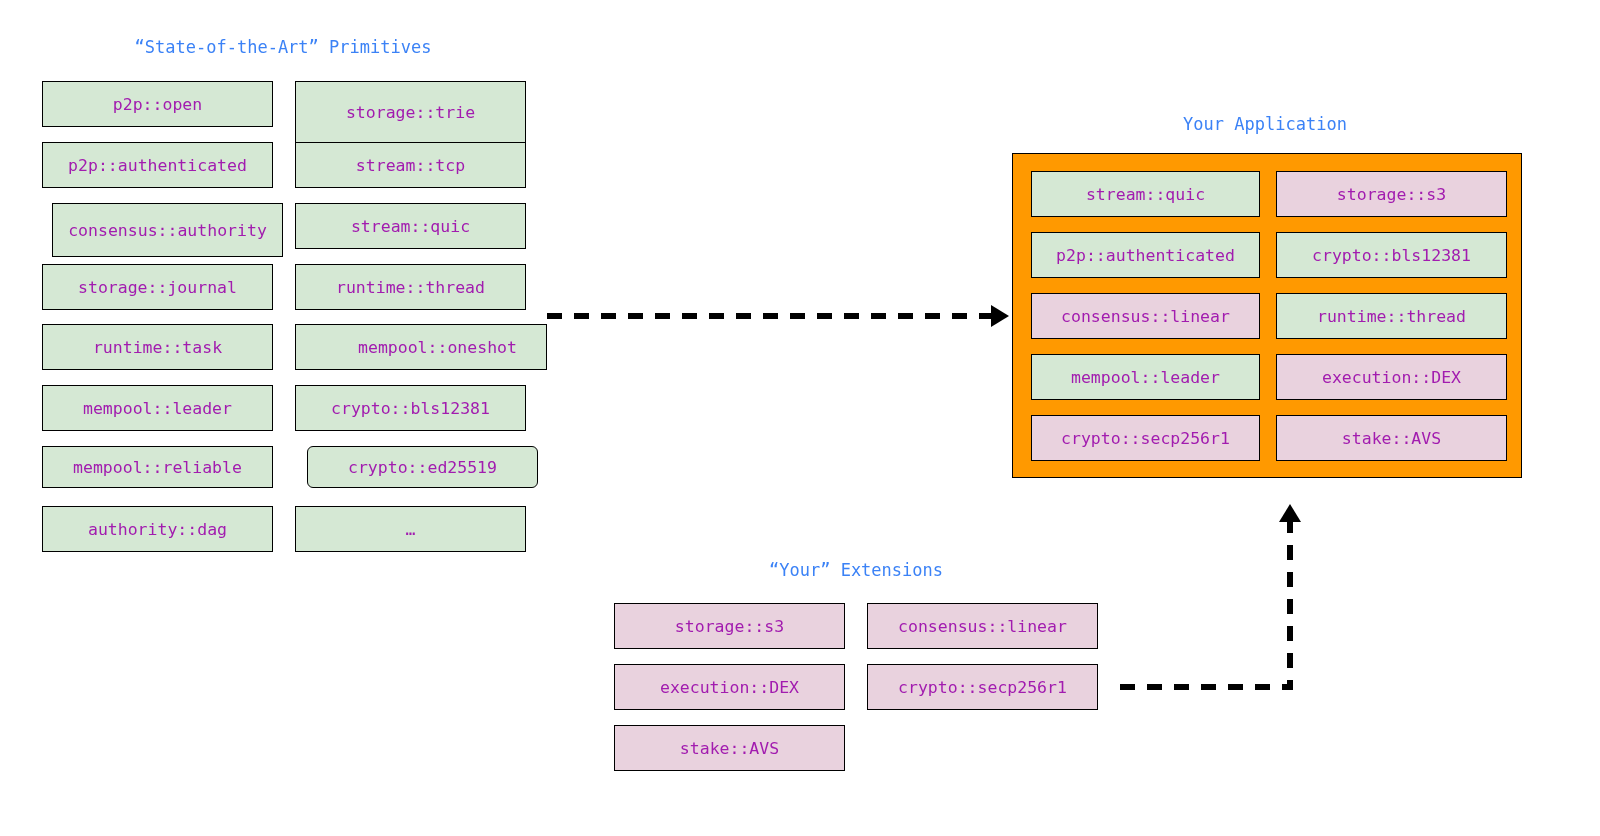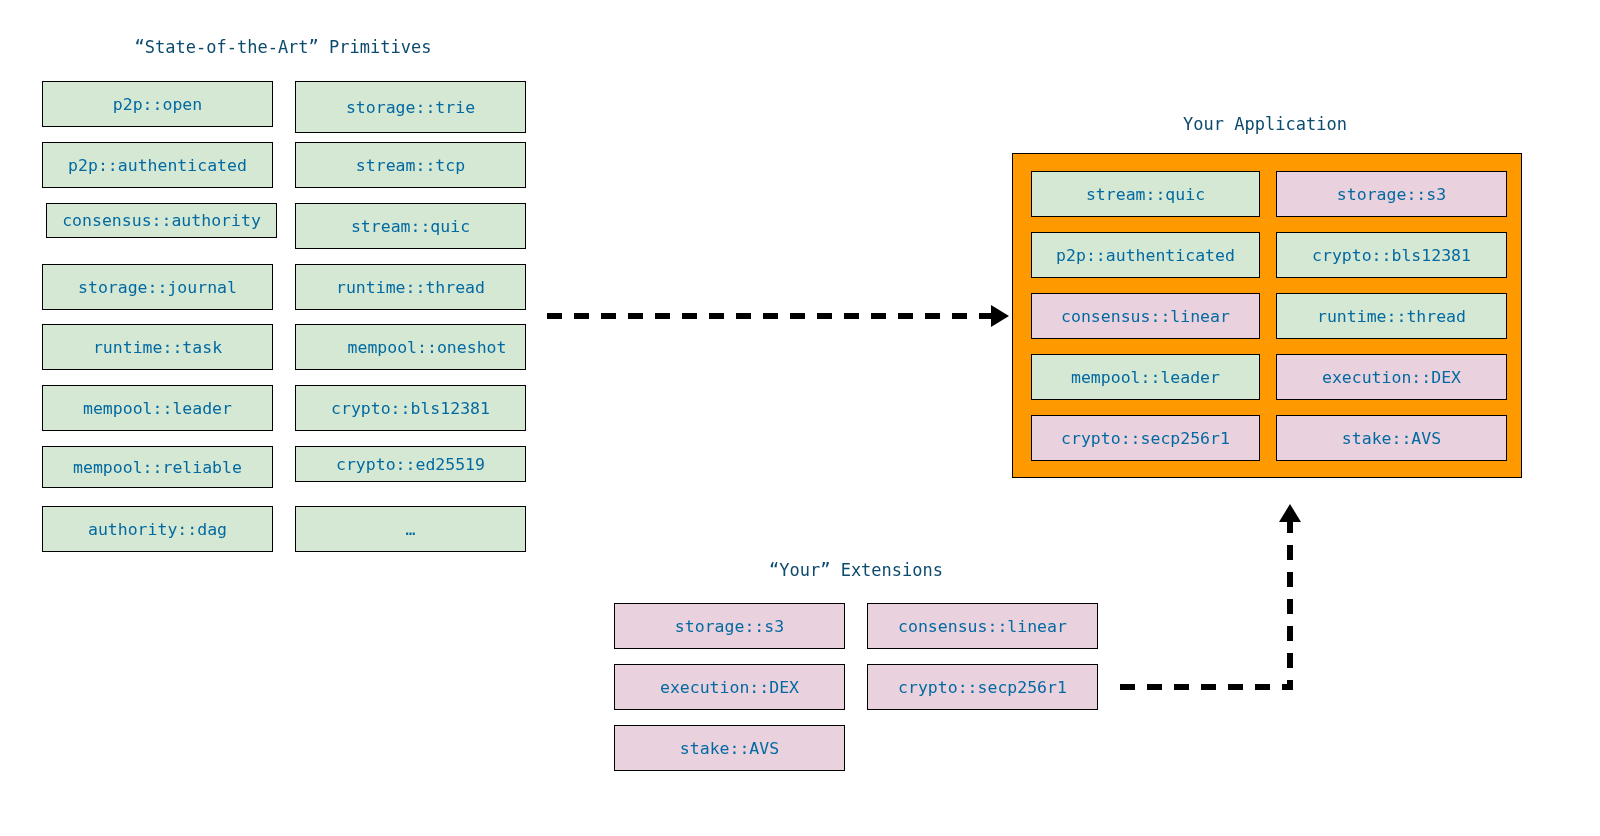--- a/index.html
+++ b/index.html
@@ -22,33 +22,33 @@
     width: 1600px;
     height: 836px;
   }
   .section-title {
     position: absolute;
     font-size: 17px;
     line-height: 20px;
     letter-spacing: 0px;
     text-align: center;
     white-space: nowrap;
-    color: #0c4a6e;
+    color: #3b82f6;
   }
   .node-box {
     position: absolute;
     box-sizing: border-box;
     border: 1.6px solid #000000;
     display: flex;
     align-items: center;
     justify-content: center;
     font-size: 16.5px;
     line-height: 19px;
     white-space: nowrap;
-    color: #0369a1;
+    color: #a21caf;
   }
   .fill-green { background: #d5e8d4; }
   .fill-pink  { background: #e9d2de; }
 
   .app-panel {
     position: absolute;
     box-sizing: border-box;
     background: #ff9900;
     border: 1.6px solid #000000;
   }
@@ -65,34 +65,34 @@
 </style>
 </head>
 <body>
 
 <div class="canvas">
 
   <div class="section-title" style="left:133px; top:37px; width:300px;">“State-of-the-Art” Primitives</div>
 
   <div class="node-box fill-green" style="left:42px; top:81px; width:231px; height:46px;">p2p::open</div>
   <div class="node-box fill-green" style="left:42px; top:142px; width:231px; height:46px;">p2p::authenticated</div>
-  <div class="node-box fill-green" style="left:46px; top:203px; width:231px; height:35px;">consensus::authority</div>
+  <div class="node-box fill-green" style="left:52px; top:203px; width:231px; height:54px;">consensus::authority</div>
   <div class="node-box fill-green" style="left:42px; top:264px; width:231px; height:46px;">storage::journal</div>
   <div class="node-box fill-green" style="left:42px; top:324px; width:231px; height:46px;">runtime::task</div>
   <div class="node-box fill-green" style="left:42px; top:385px; width:231px; height:46px;">mempool::leader</div>
   <div class="node-box fill-green" style="left:42px; top:446px; width:231px; height:42px;">mempool::reliable</div>
   <div class="node-box fill-green" style="left:42px; top:506px; width:231px; height:46px;">authority::dag</div>
 
-  <div class="node-box fill-green" style="left:295px; top:81px; width:231px; height:52px;">storage::trie</div>
+  <div class="node-box fill-green" style="left:295px; top:81px; width:231px; height:62px;">storage::trie</div>
   <div class="node-box fill-green" style="left:295px; top:142px; width:231px; height:46px;">stream::tcp</div>
   <div class="node-box fill-green" style="left:295px; top:203px; width:231px; height:46px;">stream::quic</div>
   <div class="node-box fill-green" style="left:295px; top:264px; width:231px; height:46px;">runtime::thread</div>
-  <div class="node-box fill-green" style="left:295px; top:324px; width:231px; height:46px;padding-left:33px;">mempool::oneshot</div>
+  <div class="node-box fill-green" style="left:295px; top:324px; width:252px; height:46px;padding-left:33px;">mempool::oneshot</div>
   <div class="node-box fill-green" style="left:295px; top:385px; width:231px; height:46px;">crypto::bls12381</div>
-  <div class="node-box fill-green" style="left:295px; top:446px; width:231px; height:36px;">crypto::ed25519</div>
+  <div class="node-box fill-green" style="left:307px; top:446px; width:231px; height:42px;border-radius:6px;">crypto::ed25519</div>
   <div class="node-box fill-green" style="left:295px; top:506px; width:231px; height:46px;">…</div>
 
   <div class="section-title" style="left:1115px; top:114px; width:300px;">Your Application</div>
 
   <div class="app-panel" style="left:1012px; top:153px; width:510px; height:325px;"></div>
 
   <div class="node-box fill-green" style="left:1031px; top:171px; width:229px; height:46px;">stream::quic</div>
   <div class="node-box fill-green" style="left:1031px; top:232px; width:229px; height:46px;">p2p::authenticated</div>
   <div class="node-box fill-pink" style="left:1031px; top:293px; width:229px; height:46px;">consensus::linear</div>
   <div class="node-box fill-green" style="left:1031px; top:354px; width:229px; height:46px;">mempool::leader</div>

